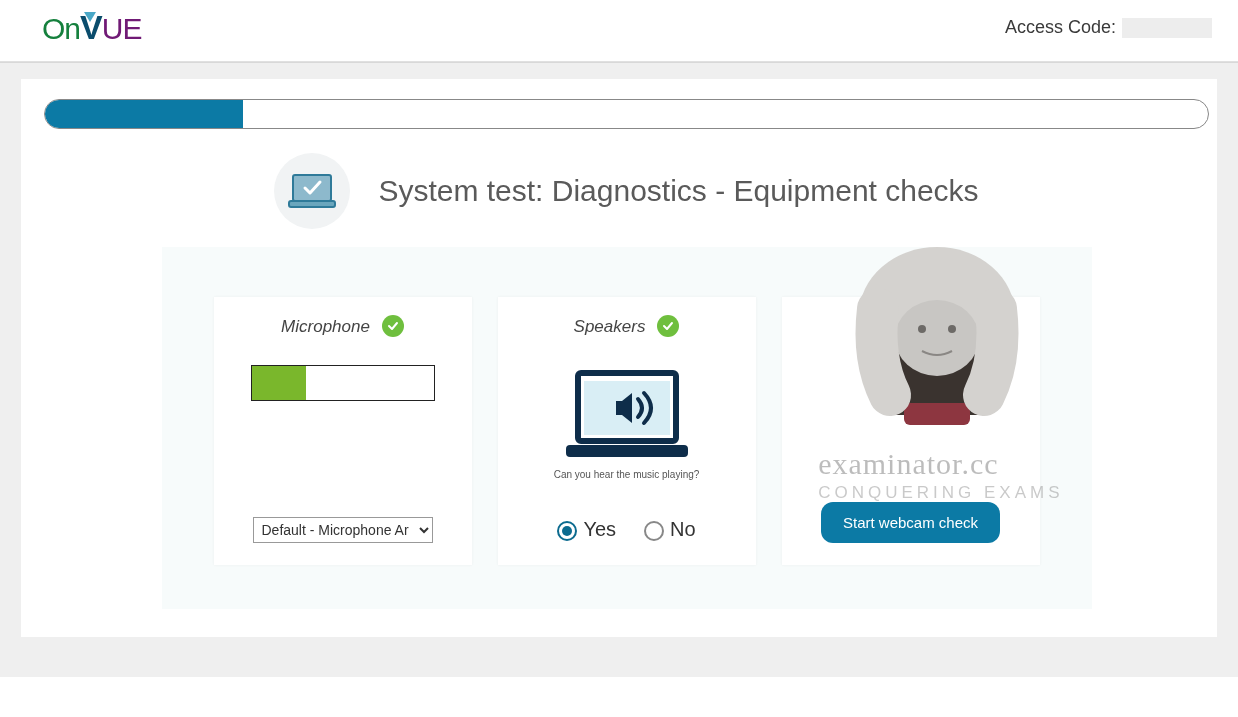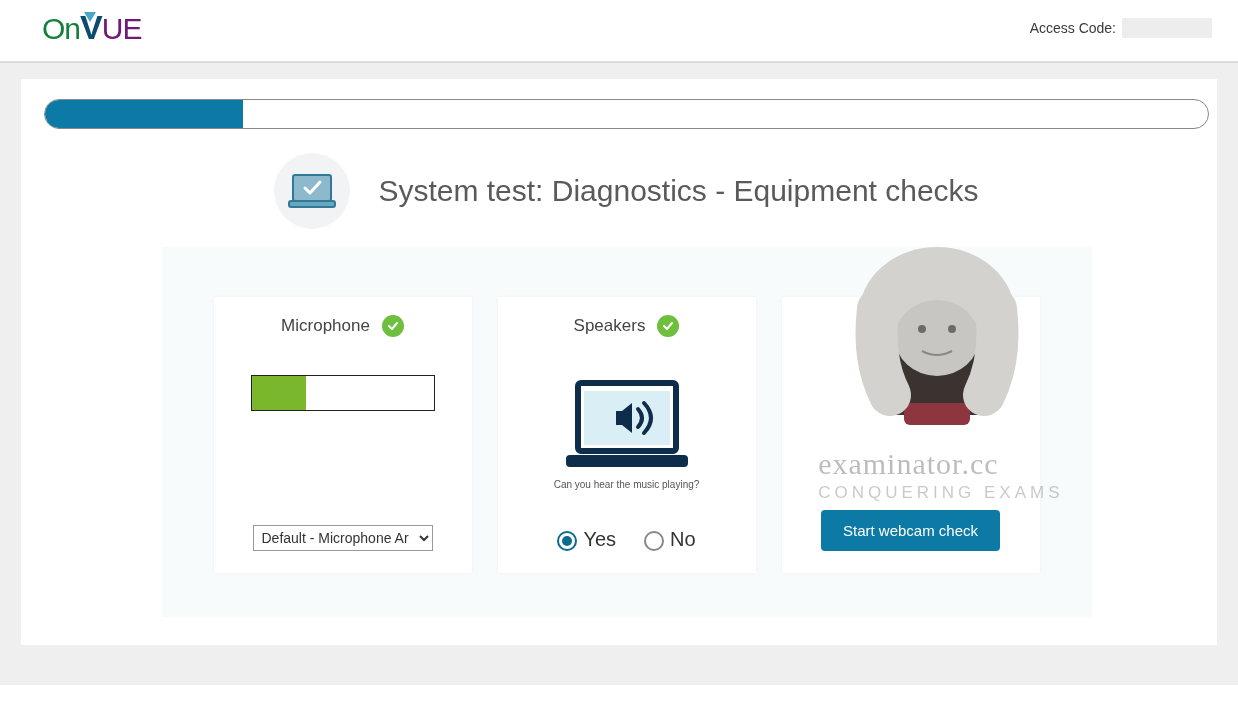--- a/index.html
+++ b/index.html
@@ -31,21 +31,21 @@
   .logo-tri {
     position: absolute;
     top: 4px; left: 4px;
     width:0;height:0;
     border-left:6px solid transparent;
     border-right:6px solid transparent;
     border-top:10px solid #4aa8c7;
   }
   .logo .ue { color:#701a75; }
   .access-code {
-    font-size: 14px;
+    font-size: 18px;
     color: #3a3a3a;
     display: flex;
     align-items: center;
     gap: 6px;
   }
   .access-code-value {
     display:inline-block;
     width: 90px; height: 20px;
     background: #ededed;
   }
@@ -105,22 +105,23 @@
   }
   .panel {
     background: #fff;
     width: 258px;
     min-height: 268px;
     padding: 18px 14px 22px 14px;
     box-shadow: 0 0 3px rgba(0,0,0,0.05);
     display:flex;flex-direction:column;align-items:center;
   }
   .panel-header {
-    display:flex;align-items:center;justify-content:center;gap:12px;
-    margin-bottom: 38px;
+    display:flex;align-items:flex-end;justify-content:center;gap:12px;
+    margin-bottom: 28px;
+    font-style: italic;
   }
   .panel-title {
     font-size: 17px;
     color: #444;
   }
   .check-badge {
     width: 22px; height: 22px; border-radius: 50%;
     background: #6fbf3e;
     display:flex;align-items:center;justify-content:center;
     color:#fff;font-size:13px;
@@ -165,21 +166,21 @@
     width:20px;height:20px;border-radius:50%;
     border:2px solid #0c6b8f;
     display:flex;align-items:center;justify-content:center;
   }
   .radio-circle.unsel { border-color:#888; }
   .radio-dot {
     width:10px;height:10px;border-radius:50%;background:#0c6b8f;
   }
   .webcam-btn {
     background:#0c7aa5;color:#fff;border:none;
-    padding:12px 22px;border-radius:4px;
+    padding:12px 22px;border-radius:12px;
     font-size:15px;cursor:pointer;
     margin-top:auto;
   }
   .avatar-overlay {
     position:absolute;
     top: -4px; right: 60px;
     pointer-events:none;
   }
   .watermark {
     position:absolute;

